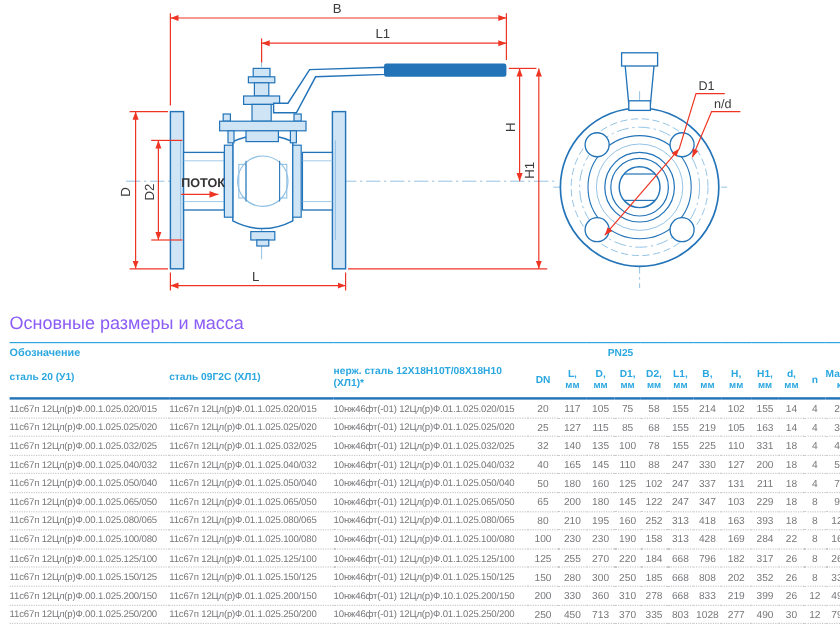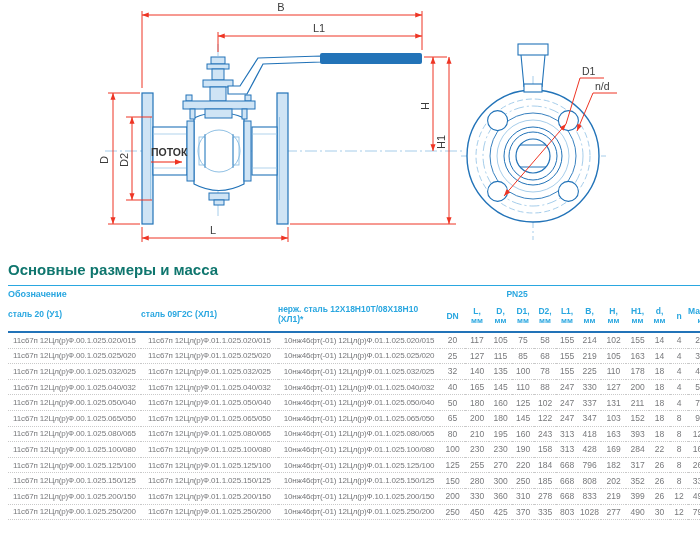--- a/index.html
+++ b/index.html
@@ -1,33 +1,33 @@
 <!DOCTYPE html>
 <html><head>
 <meta charset="utf-8">
 <style>
   html,body{margin:0;padding:0;background:#fff;}
   body{width:700px;height:537px;position:relative;overflow:hidden;
        font-family:"Liberation Sans",sans-serif;}
   .drawing{position:absolute;left:0;top:0;width:700px;height:258px;}
   .content{position:absolute;left:8px;top:259px;width:686px;}
-  .section-title{font-size:15px;color:#0f766e;font-weight:700;margin:2px 0 7px 0;}
+  .section-title{font-size:15px;color:#8b5cf6;font-weight:400;margin:2px 0 7px 0;}
   table{width:686px;border-collapse:collapse;table-layout:fixed;border-top:1px solid #2aa7e0;}
   thead th{color:#2aa7e0;font-weight:bold;font-size:8.5px;padding:0;}
   tr.hrow1 th{height:15px;vertical-align:middle;}
   tr.hrow2 th{height:27px;vertical-align:middle;}
   th.th-left{text-align:left;font-size:9px;margin-top:11px;}
   th.th-pn{text-align:center;padding-right:120px;}
   th.th-mat{text-align:left;vertical-align:bottom;padding-bottom:3px;line-height:1.15;}
   th.th-dim{text-align:center;line-height:1.2;}
   th .unit{font-size:8px;font-weight:bold;}
   thead{border-bottom:2px solid #2273b8;}
   tbody tr{border-bottom:1px dotted #c9c9c9;}
   tbody td{font-size:8.5px;color:#77787b;height:14.6px;padding:0;white-space:nowrap;overflow:hidden;}
-  td.desig{text-align:center;font-size:8px;letter-spacing:-0.15px;}
+  td.desig{text-align:left;font-size:8px;letter-spacing:-0.15px;}
   td.num{text-align:center;}
 </style>
 </head>
 <body>
 
 <div class="drawing">
 <svg width="700" height="258" viewBox="0 0 700 258" xmlns="http://www.w3.org/2000/svg">
   <defs>
     <marker id="ar" viewBox="0 0 10 10" refX="9" refY="5" markerWidth="7.5" markerHeight="7.5" orient="auto-start-reverse">
       <path d="M0,1.6 L9,5 L0,8.4 Z" fill="#ee3524"></path>
@@ -292,21 +292,21 @@
           <td class="desig">11с67п 12Цл(р)Ф.01.1.025.032/025</td>
           <td class="desig">10нж46фт(-01) 12Цл(р)Ф.01.1.025.032/025</td>
           <td class="num">32</td>
           <td class="num">140</td>
           <td class="num">135</td>
           <td class="num">100</td>
           <td class="num">78</td>
           <td class="num">155</td>
           <td class="num">225</td>
           <td class="num">110</td>
-          <td class="num">178</td>
+          <td class="num">331</td>
           <td class="num">18</td>
           <td class="num">4</td>
           <td class="num">4,3</td>
         </tr>
         <tr>
           <td class="desig">11с67п 12Цл(р)Ф.00.1.025.040/032</td>
           <td class="desig">11с67п 12Цл(р)Ф.01.1.025.040/032</td>
           <td class="desig">10нж46фт(-01) 12Цл(р)Ф.01.1.025.040/032</td>
           <td class="num">40</td>
           <td class="num">165</td>
@@ -343,34 +343,34 @@
           <td class="desig">11с67п 12Цл(р)Ф.01.1.025.065/050</td>
           <td class="desig">10нж46фт(-01) 12Цл(р)Ф.01.1.025.065/050</td>
           <td class="num">65</td>
           <td class="num">200</td>
           <td class="num">180</td>
           <td class="num">145</td>
           <td class="num">122</td>
           <td class="num">247</td>
           <td class="num">347</td>
           <td class="num">103</td>
-          <td class="num">152</td>
+          <td class="num">229</td>
           <td class="num">18</td>
           <td class="num">8</td>
           <td class="num">9,9</td>
         </tr>
         <tr>
           <td class="desig">11с67п 12Цл(р)Ф.00.1.025.080/065</td>
           <td class="desig">11с67п 12Цл(р)Ф.01.1.025.080/065</td>
           <td class="desig">10нж46фт(-01) 12Цл(р)Ф.01.1.025.080/065</td>
           <td class="num">80</td>
           <td class="num">210</td>
           <td class="num">195</td>
           <td class="num">160</td>
-          <td class="num">243</td>
+          <td class="num">252</td>
           <td class="num">313</td>
           <td class="num">418</td>
           <td class="num">163</td>
           <td class="num">393</td>
           <td class="num">18</td>
           <td class="num">8</td>
           <td class="num">12,2</td>
         </tr>
         <tr>
           <td class="desig">11с67п 12Цл(р)Ф.00.1.025.100/080</td>
@@ -439,21 +439,21 @@
           <td class="num">26</td>
           <td class="num">12</td>
           <td class="num">49,2</td>
         </tr>
         <tr>
           <td class="desig">11с67п 12Цл(р)Ф.00.1.025.250/200</td>
           <td class="desig">11с67п 12Цл(р)Ф.01.1.025.250/200</td>
           <td class="desig">10нж46фт(-01) 12Цл(р)Ф.01.1.025.250/200</td>
           <td class="num">250</td>
           <td class="num">450</td>
-          <td class="num">425</td>
+          <td class="num">713</td>
           <td class="num">370</td>
           <td class="num">335</td>
           <td class="num">803</td>
           <td class="num">1028</td>
           <td class="num">277</td>
           <td class="num">490</td>
           <td class="num">30</td>
           <td class="num">12</td>
           <td class="num">79,1</td>
         </tr>

